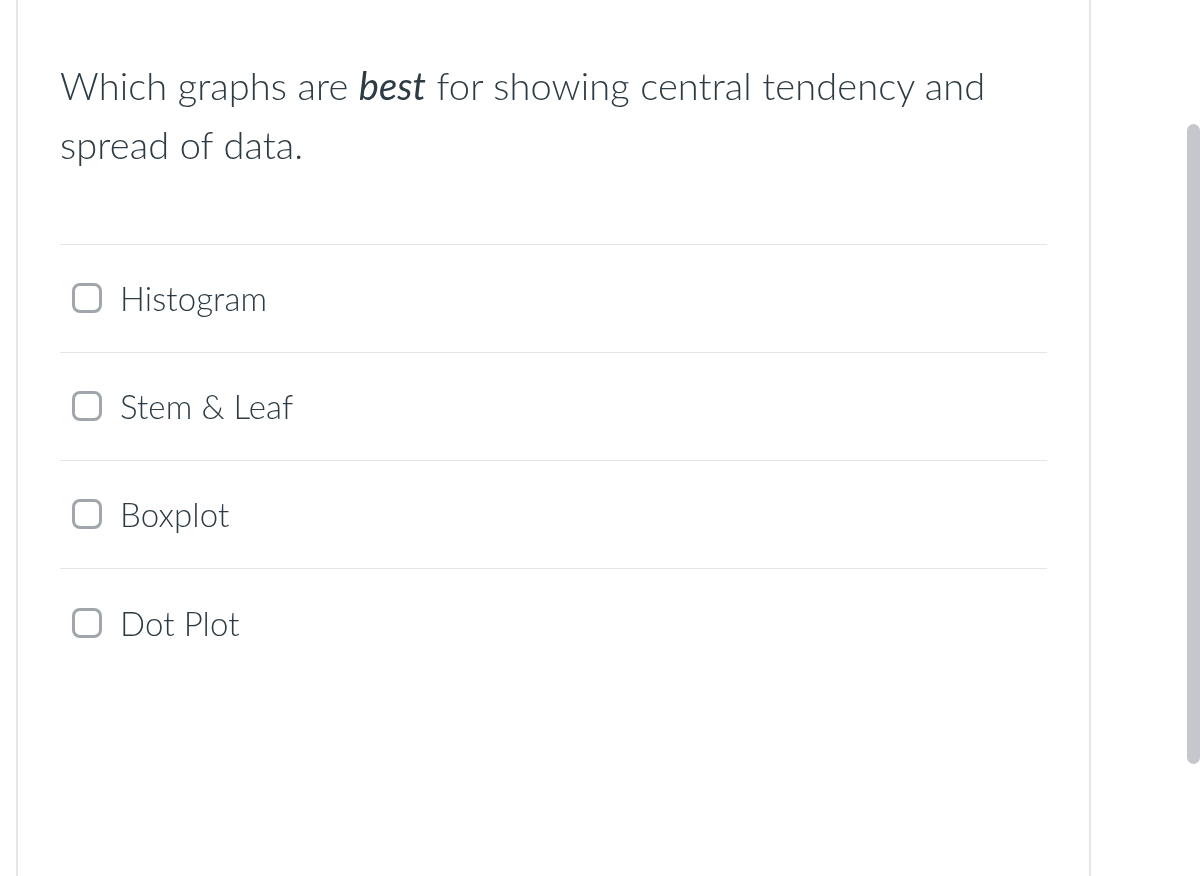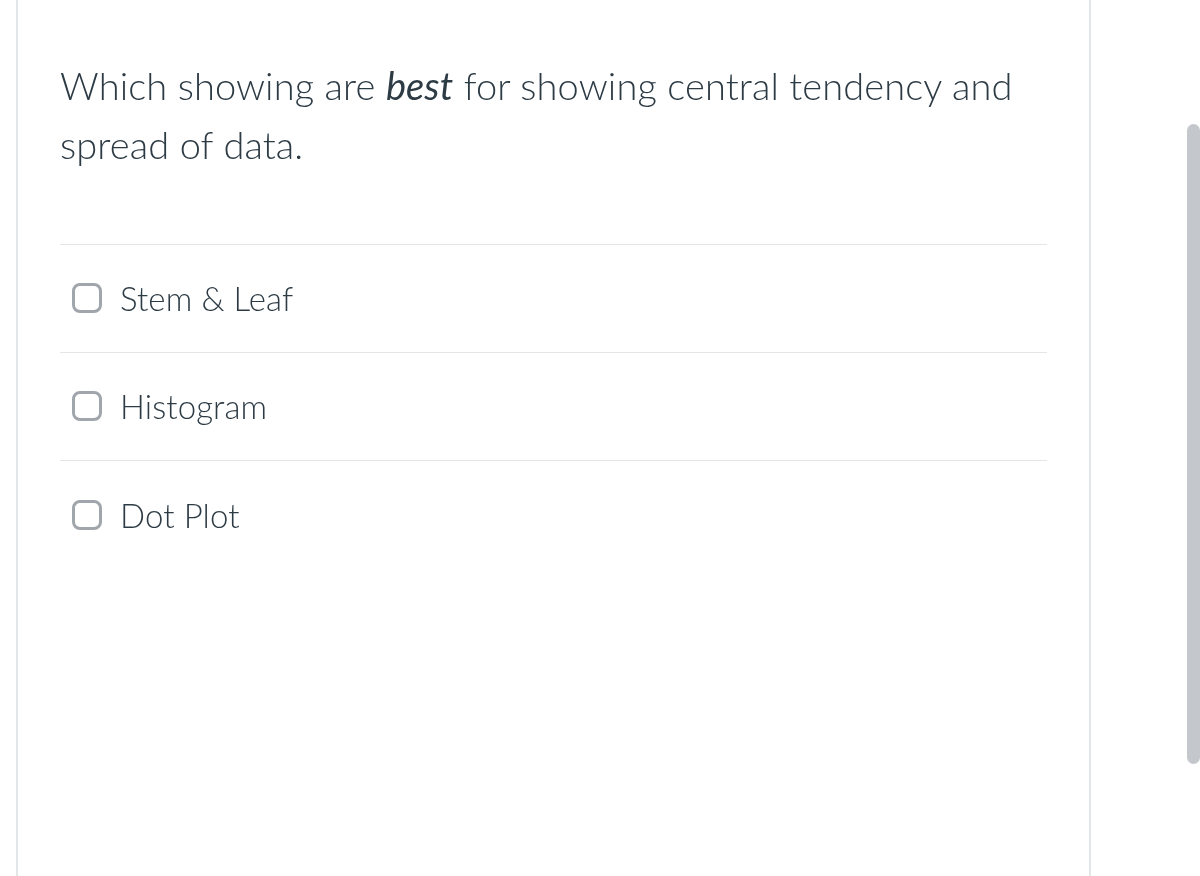--- a/index.html
+++ b/index.html
@@ -78,31 +78,35 @@
     height: 640px;
     background: #c4c8cc;
     border-radius: 7px;
   }
 </style>
 </head>
 <body>
 
 <div class="card">
   <div class="question">
-    <span>Which showing are </span><strong>best</strong><span> for showing central tendency and spread of data.</span>
+    <span>Which graphs are </span><strong>best</strong><span> for showing central tendency and spread of data.</span>
   </div>
 
   <div class="options">
+    <div class="option-row">
+      <div class="checkbox" role="checkbox" aria-checked="false"></div>
+      <div class="option-label">Histogram</div>
+    </div>
     <div class="option-row">
       <div class="checkbox" role="checkbox" aria-checked="false"></div>
       <div class="option-label">Stem &amp; Leaf</div>
     </div>
     <div class="option-row">
       <div class="checkbox" role="checkbox" aria-checked="false"></div>
-      <div class="option-label">Histogram</div>
+      <div class="option-label">Boxplot</div>
     </div>
     <div class="option-row">
       <div class="checkbox" role="checkbox" aria-checked="false"></div>
       <div class="option-label">Dot Plot</div>
     </div>
   </div>
 </div>
 
 <div class="scroll-track">
   <div class="scroll-thumb"></div>

